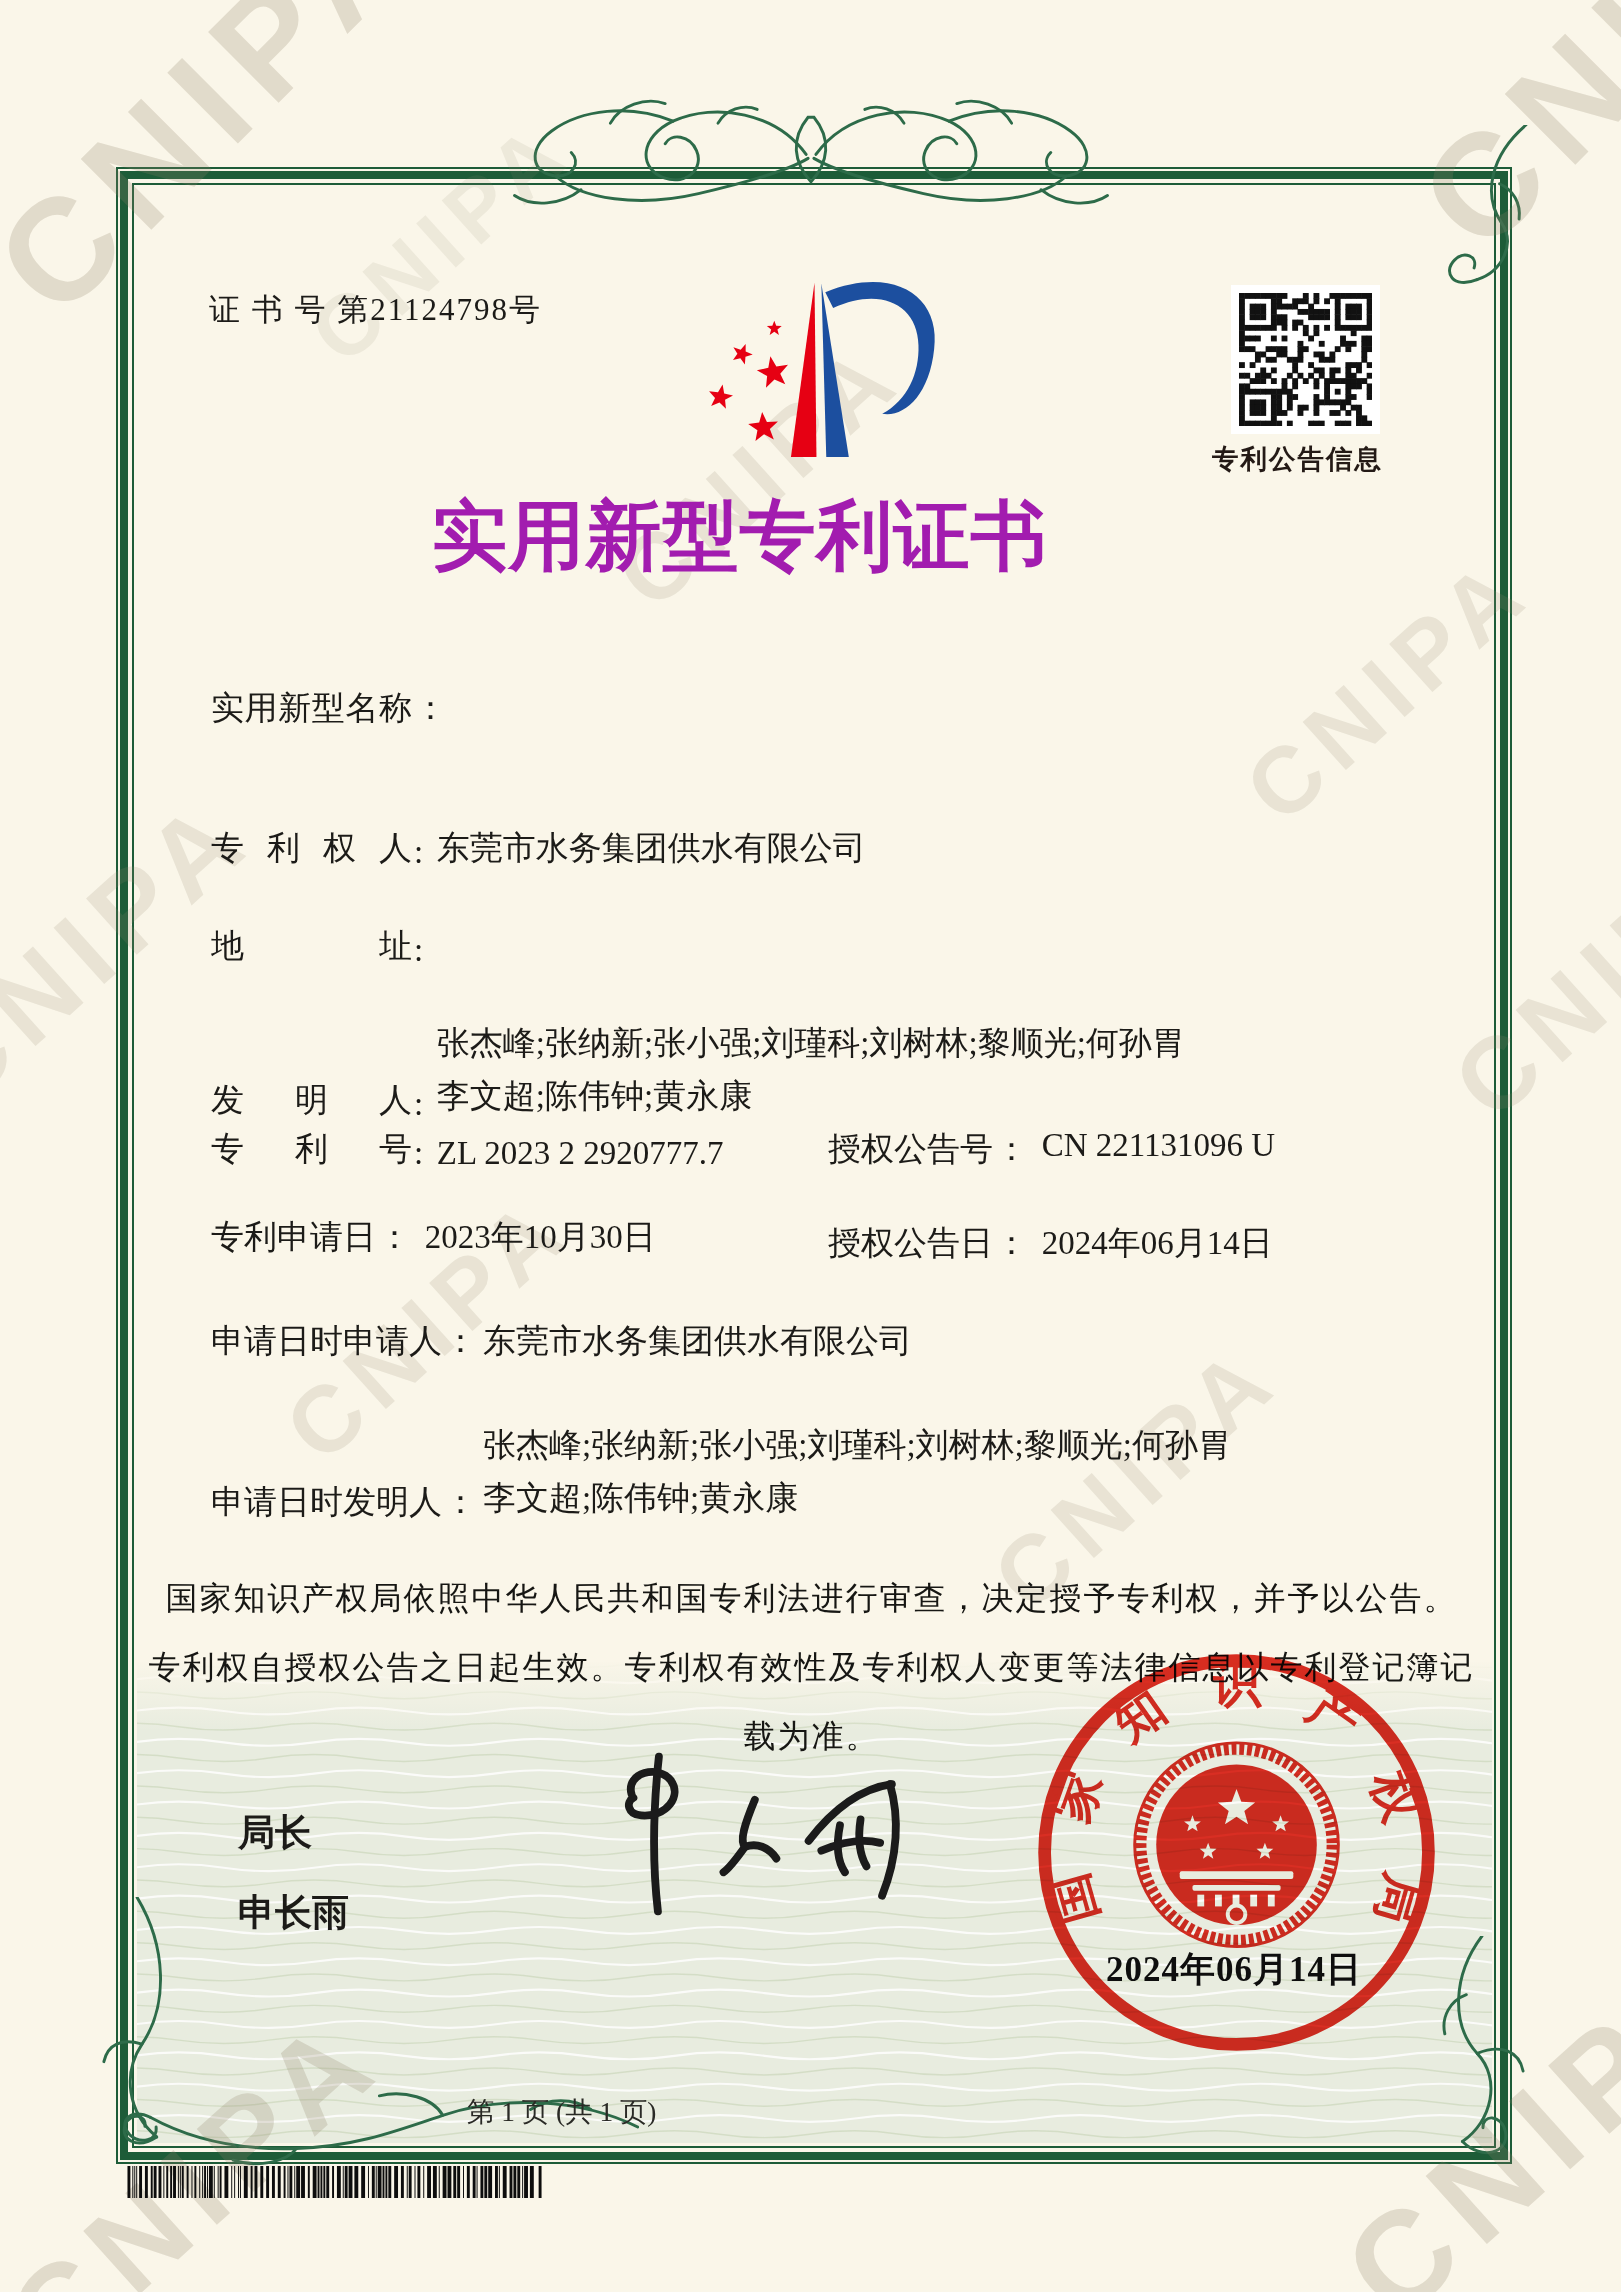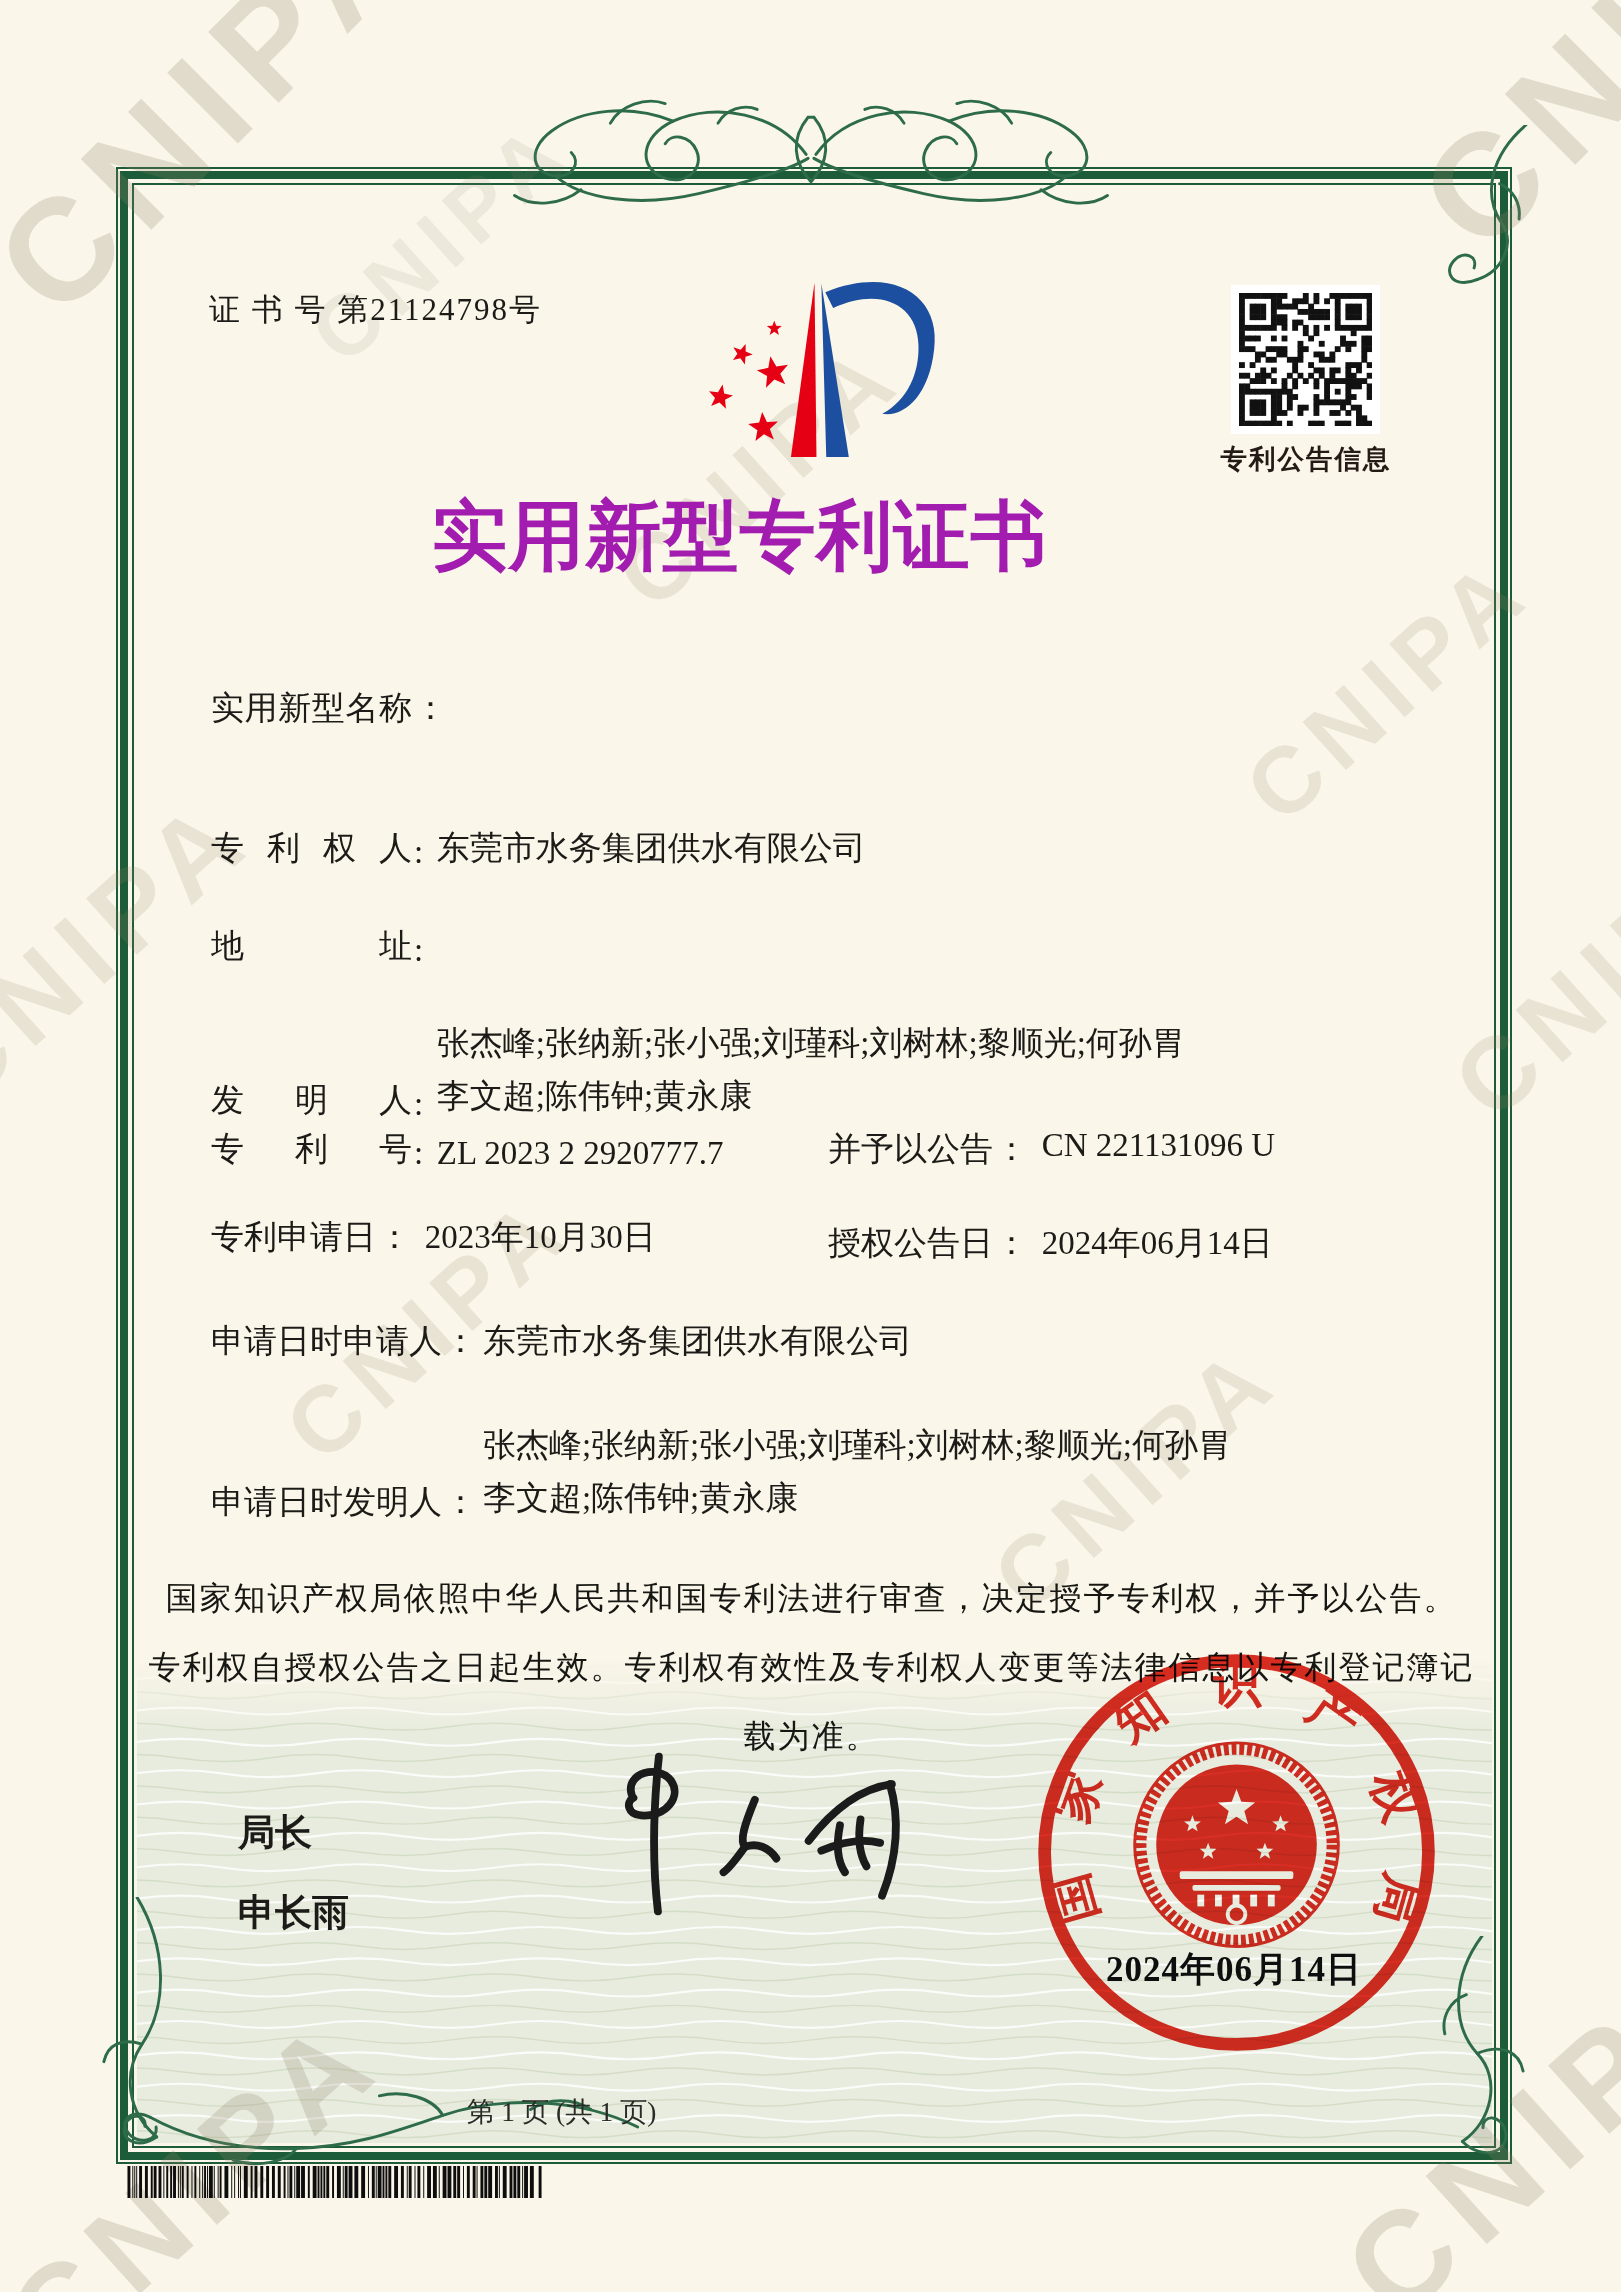--- a/index.html
+++ b/index.html
@@ -26,21 +26,21 @@
   .waves .fade{position:absolute;left:0;top:0;width:100%;height:69px;background:linear-gradient(rgba(250,246,233,.95),rgba(250,246,233,0));}
 
   .orn{position:absolute;z-index:3;}
 
   
   .content-item{position:absolute;z-index:6;color:var(--text);}
   .cert-no{left:209px;top:289px;font-size:31px;letter-spacing:2px;}
   .logo{left:686px;top:253px;width:257px;height:204px;}
   .qr-bg{left:1231px;top:285px;width:149px;height:149px;background:#ffffff;z-index:6;position:absolute;}
   .qr{left:1239px;top:293px;width:133px;height:133px;}
-  .qr-caption{left:1212px;top:441px;width:188px;text-align:center;font-size:26.5px;letter-spacing:2px;color:#241a16;font-weight:600;}
+  .qr-caption{left:1212px;top:441px;width:188px;font-size:26.5px;letter-spacing:2px;color:#241a16;font-weight:600;}
   .title{left:421px;top:486px;width:637px;text-align:center;font-size:76px;font-weight:700;letter-spacing:1px;color:#a21caf;}
 
   .row{position:absolute;left:211px;font-size:33px;white-space:nowrap;display:flex;align-items:flex-end;z-index:6;color:var(--text);}
   .row2{position:absolute;left:828px;font-size:33px;white-space:nowrap;display:flex;z-index:6;color:var(--text);}
   .flabel{display:inline-block;}
   .w6{width:201px;text-align:justify;text-align-last:justify;}
   .fcolon{display:inline-block;margin:0 13.7px 0 2px;}
   .fvalue{display:inline-block;}
   .vlines div{line-height:53px;}
 
@@ -509,21 +509,21 @@
       <div>李文超;陈伟钟;黄永康</div>
     </span>
   </div>
 
   <div class="row" style="top:1127px">
     <span class="flabel w6">专利号</span>
       <span class="fcolon">:</span>
     <span class="fvalue">ZL 2023 2 2920777.7</span>
   </div>
   <div class="row2" style="top:1127px">
-    <span class="flabel">并予以公告</span>
+    <span class="flabel">授权公告号</span>
       <span class="fcolon">：</span>
     <span class="fvalue">CN 221131096 U</span>
   </div>
 
   <div class="row" style="top:1215px">
     <span class="flabel">专利申请日</span>
       <span class="fcolon">：</span>
     <span class="fvalue">2023年10月30日</span>
   </div>
   <div class="row2" style="top:1221px">

